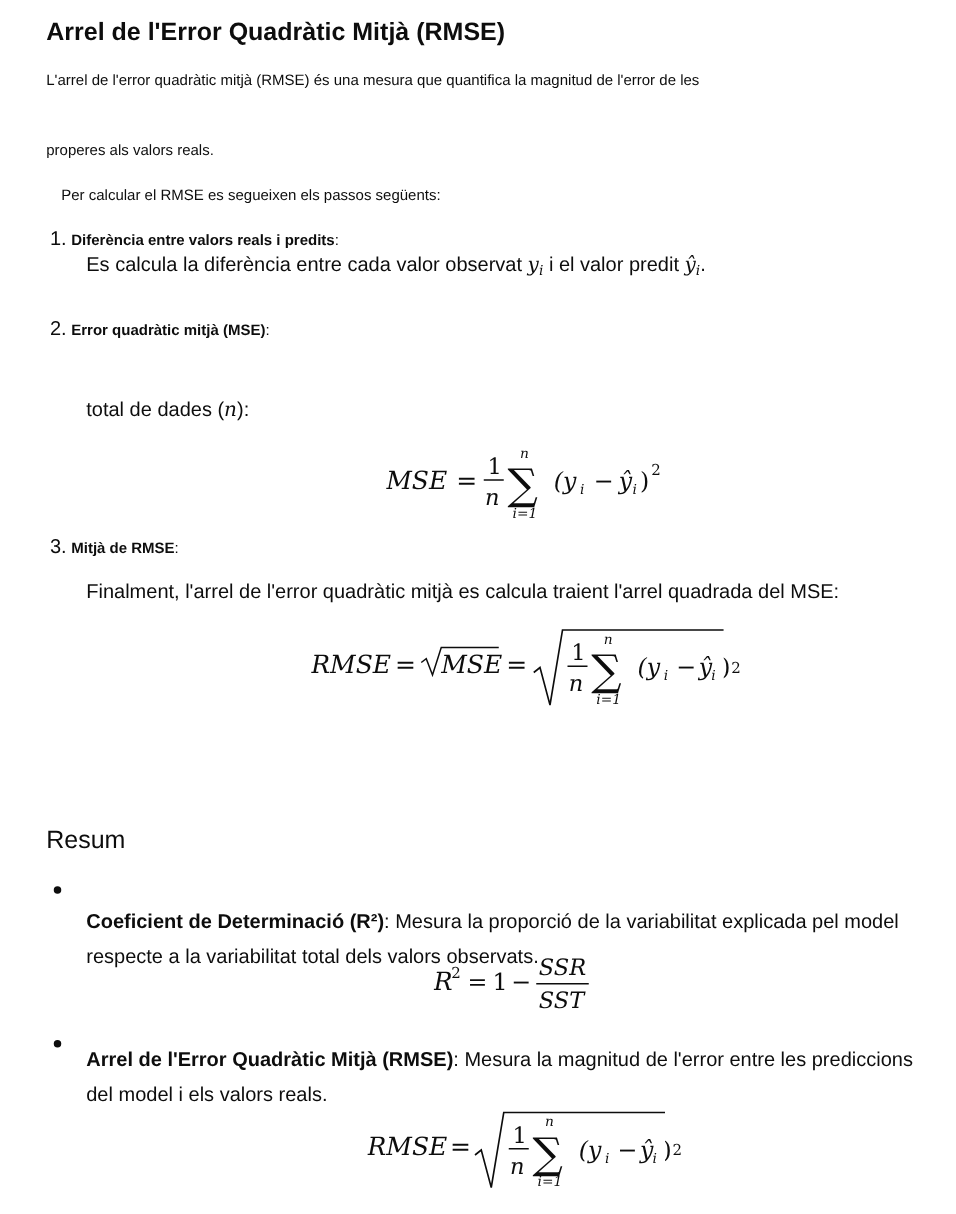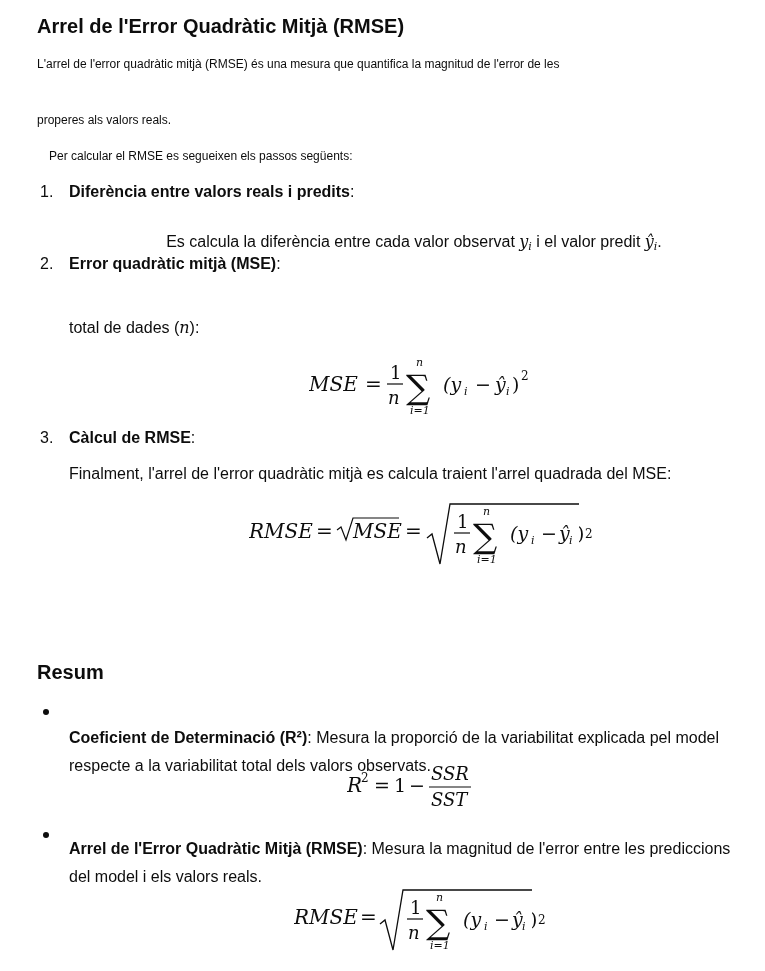--- a/index.html
+++ b/index.html
@@ -31,41 +31,41 @@
       font-weight: 700;
       line-height: 28px;
       white-space: nowrap;
     }
     h3.sub {
       position: absolute;
       left: 0;
       top: 658px;
       margin: 0;
       font-size: 20px;
-      font-weight: 700;
+      font-weight: 400;
       line-height: 28px;
     }
     .para {
       position: absolute;
       left: 0;
       margin: 0;
       line-height: 28px;
       font-size: 12px;
     }
     .num {
       position: absolute;
       left: 3px;
       font-size: 16px;
       line-height: 28px;
     }
     .item-head {
       position: absolute;
-      left: 32px;
-      line-height: 28px;
-      font-size: 16px;
+      left: 20px;
+      line-height: 28px;
+      font-size: 12px;
       white-space: nowrap;
     }
     .item-body {
       position: absolute;
       left: 32px;
       width: 690px;
       line-height: 28px;
       font-size: 16px;
       margin: 0;
     }
@@ -109,21 +109,21 @@
     <span>L'arrel de l'error quadràtic mitjà (RMSE) és una mesura que quantifica la magnitud de l'error de les</span><br>
     <br>
     <span>properes als valors reals.</span>
   </p>
 
   <p class="para" style="top:142px;margin-left:12px;">Per calcular el RMSE es segueixen els passos següents:</p>
 
   <div>
     <span class="num" style="top:178px;">1.</span>
     <span class="item-head" style="top:178px;"><b>Diferència entre valors reals i predits</b><span>:</span></span>
-    <p class="item-body" style="top:228px;text-align:center;"><span>Es calcula la diferència entre cada valor observat </span><span class="mi">y</span><span class="sub-i">i</span><span> i el valor predit </span><span class="mi">ŷ</span><span class="sub-i">i</span><span>.</span></p>
+    <p class="item-body" style="top:198px;"><span>Es calcula la diferència entre cada valor observat </span><span class="mi">y</span><span class="sub-i">i</span><span> i el valor predit </span><span class="mi">ŷ</span><span class="sub-i">i</span><span>.</span></p>
   </div>
 
   <div>
     <span class="num" style="top:250px;">2.</span>
     <span class="item-head" style="top:250px;"><b>Error quadràtic mitjà (MSE)</b><span>:</span></span>
     <p class="item-body" style="top:286px;"><br><span>total de dades (</span><span class="mi">n</span><span>):</span></p>
   </div>
 
   <div class="eq" style="left:272px; top:352px;">
     <svg width="240" height="70">
@@ -140,21 +140,21 @@
       <text x="166" y="39" font-size="19">−</text>
       <text x="186" y="39" font-size="19" font-style="italic">ŷ</text>
       <text x="197" y="43" font-size="11" font-style="italic">i</text>
       <text x="203" y="39" font-size="19">)</text>
       <text x="212" y="28" font-size="12">2</text>
     </svg>
   </div>
 
   <div>
     <span class="num" style="top:424px;">3.</span>
-    <span class="item-head" style="top:424px;"><b>Càlcul de RMSE</b><span>:</span></span>
+    <span class="item-head" style="top:424px;"><b>Mitjà de RMSE</b><span>:</span></span>
     <p class="item-body" style="top:460px;">Finalment, l'arrel de l'error quadràtic mitjà es calcula traient l'arrel quadrada del MSE:</p>
   </div>
 
   <div class="eq" style="left:212px; top:498px;">
     <svg width="330" height="72">
       <text x="0" y="40" font-size="20" font-style="italic">RMSE</text>
       <text x="67" y="40" font-size="20">=</text>
       <path d="M88 32 L92 29 L97 42 L104 20 L150 20" stroke-width="1.2"></path>
       <text x="104" y="40" font-size="20" font-style="italic">MSE</text>
       <text x="156" y="40" font-size="20">=</text>

